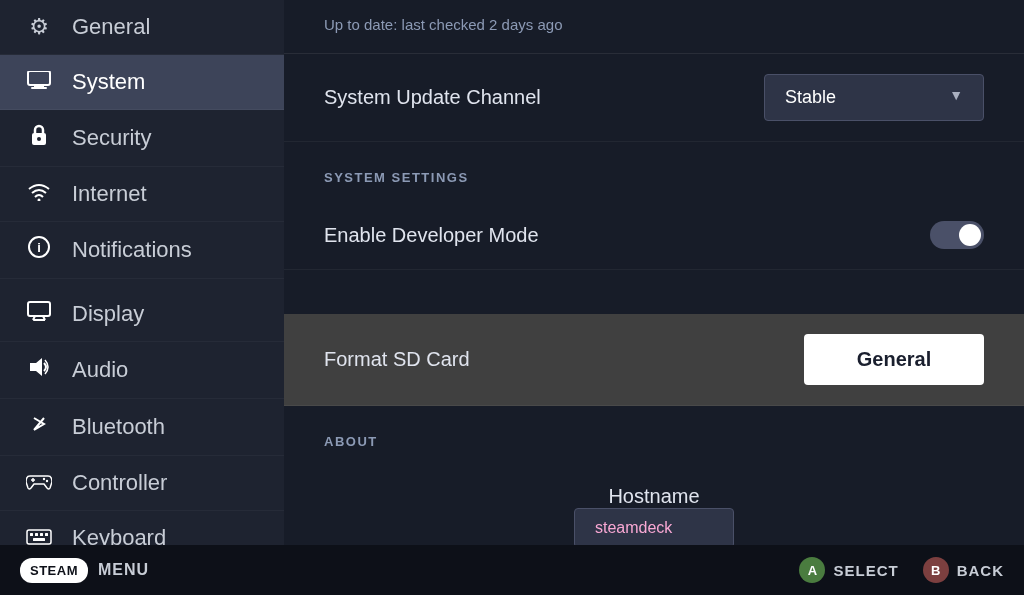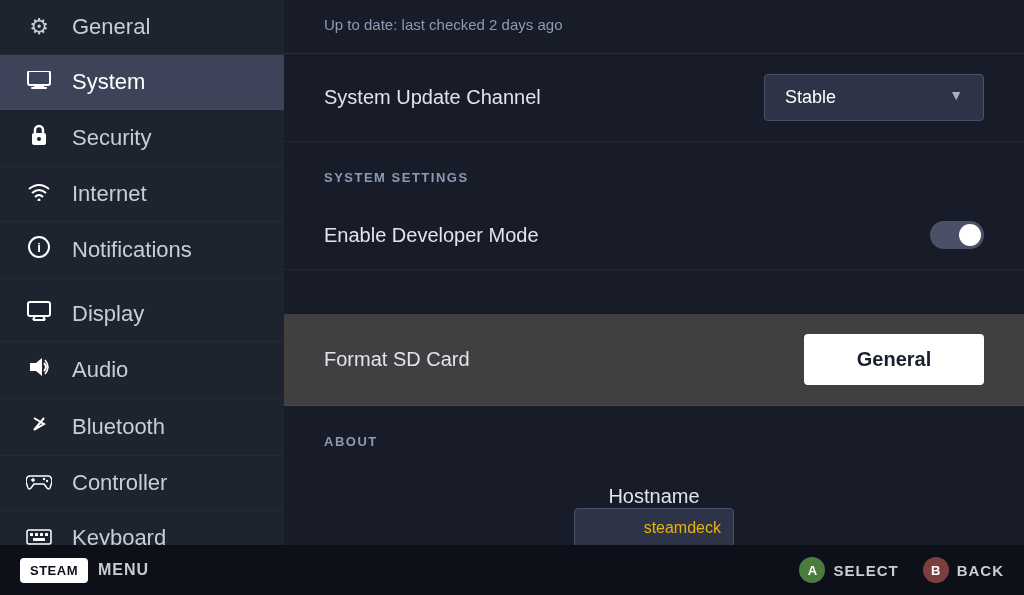--- a/index.html
+++ b/index.html
@@ -148,25 +148,25 @@
       display: flex;
       align-items: center;
       justify-content: space-between;
       padding: 20px 40px;
       flex-direction: column;
     }
     .hostname-value {
       background: #2e3447;
       border: 1px solid #4a5068;
       border-radius: 4px;
-      padding: 10px 12px;
+      padding: 10px 20px;
       font-size: 16px;
-      color: #eab308;
+      color: #f9a8d4;
       min-width: 160px;
-      text-align: right;
+      text-align: left;
     }
     
     .bottom-bar {
       height: 50px;
       background: #0d1018;
       display: flex;
       align-items: center;
       padding: 0 20px;
       justify-content: space-between;
     }
@@ -174,21 +174,21 @@
       display: flex;
       align-items: center;
       gap: 10px;
     }
     .steam-logo {
       background: #ffffff;
       color: #0d1018;
       font-size: 13px;
       font-weight: 900;
       padding: 5px 10px;
-      border-radius: 4px;
+      border-radius: 12px;
       letter-spacing: 0.5px;
     }
     .steam-menu-label {
       color: #c8cdd6;
       font-size: 16px;
       font-weight: 600;
       letter-spacing: 1px;
     }
     .bottom-controls {
       display: flex;

